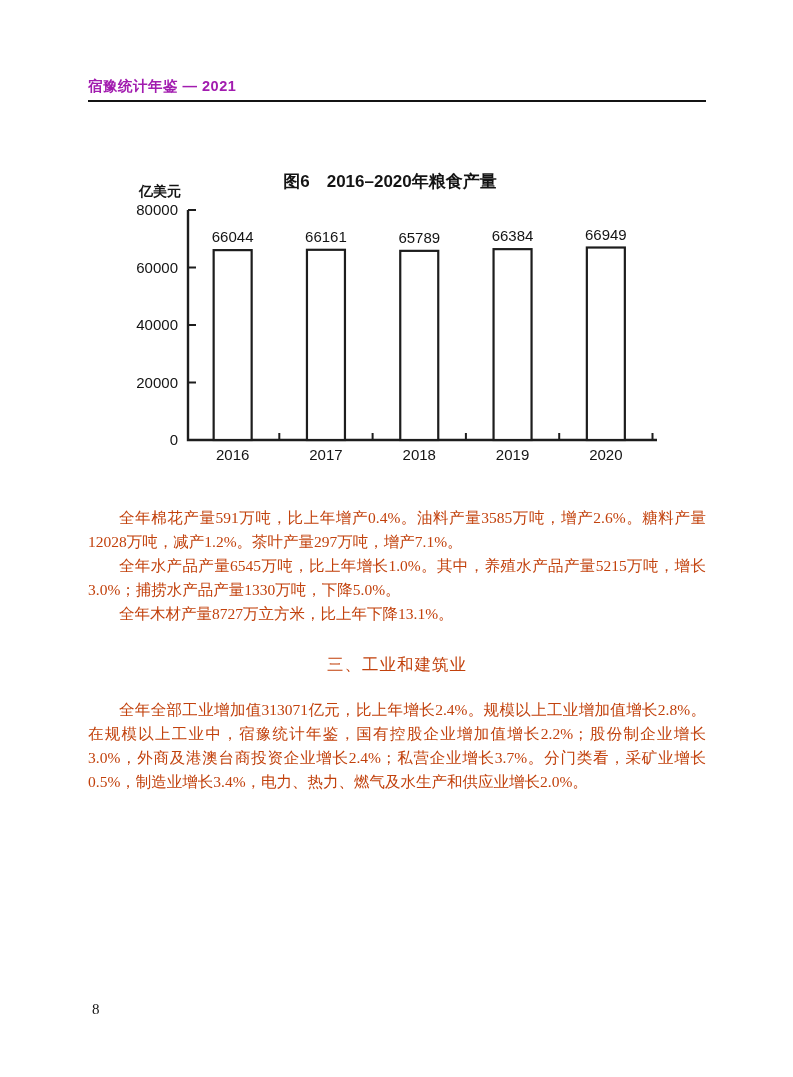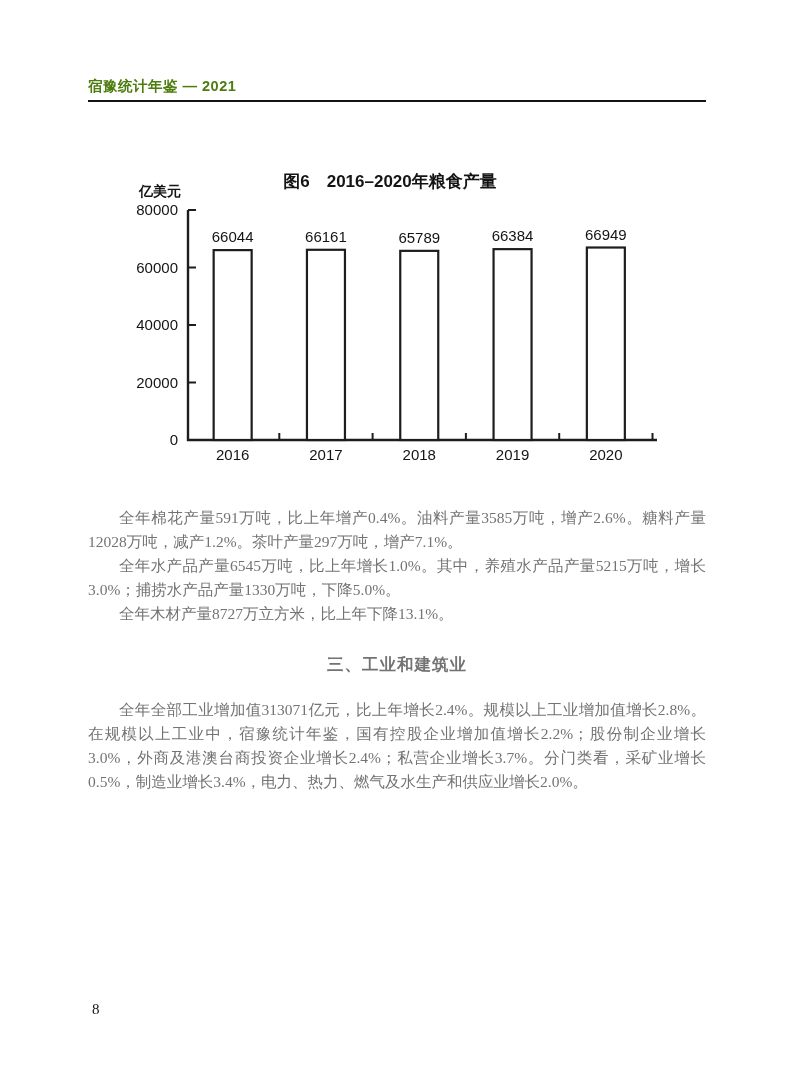--- a/index.html
+++ b/index.html
@@ -17,48 +17,48 @@
     position: absolute;
     left: 88px;
     top: 77px;
     width: 618px;
     border-bottom: 2.5px solid #141414;
     padding-bottom: 4px;
     font-family: "Liberation Sans", sans-serif;
     font-weight: bold;
     font-size: 14.5px;
     letter-spacing: 0.5px;
-    color: #4d7c0f;
+    color: #a21caf;
   }
   .chart-wrap {
     position: absolute;
     left: 100px;
     top: 166px;
     width: 580px;
     height: 306px;
   }
   .chart-wrap svg { display: block; }
   .content {
     position: absolute;
     left: 88px;
     top: 506px;
     width: 618px;
     font-size: 15.5px;
     line-height: 24px;
     text-align: justify;
-    color: #737373;
+    color: #c2410c;
   }
   .content p { margin: 0; text-indent: 2em; }
   .content h2 {
     margin: 26px 0 22px;
     text-align: center;
     text-indent: 0;
     font-family: "Liberation Sans", sans-serif;
     font-size: 16.5px;
-    font-weight: bold;
+    font-weight: normal;
     letter-spacing: 1px;
   }
   .page-number {
     position: absolute;
     left: 92px;
     top: 1001px;
     font-size: 15px;
     font-family: "Liberation Serif", serif;
     color: #141414;
   }

